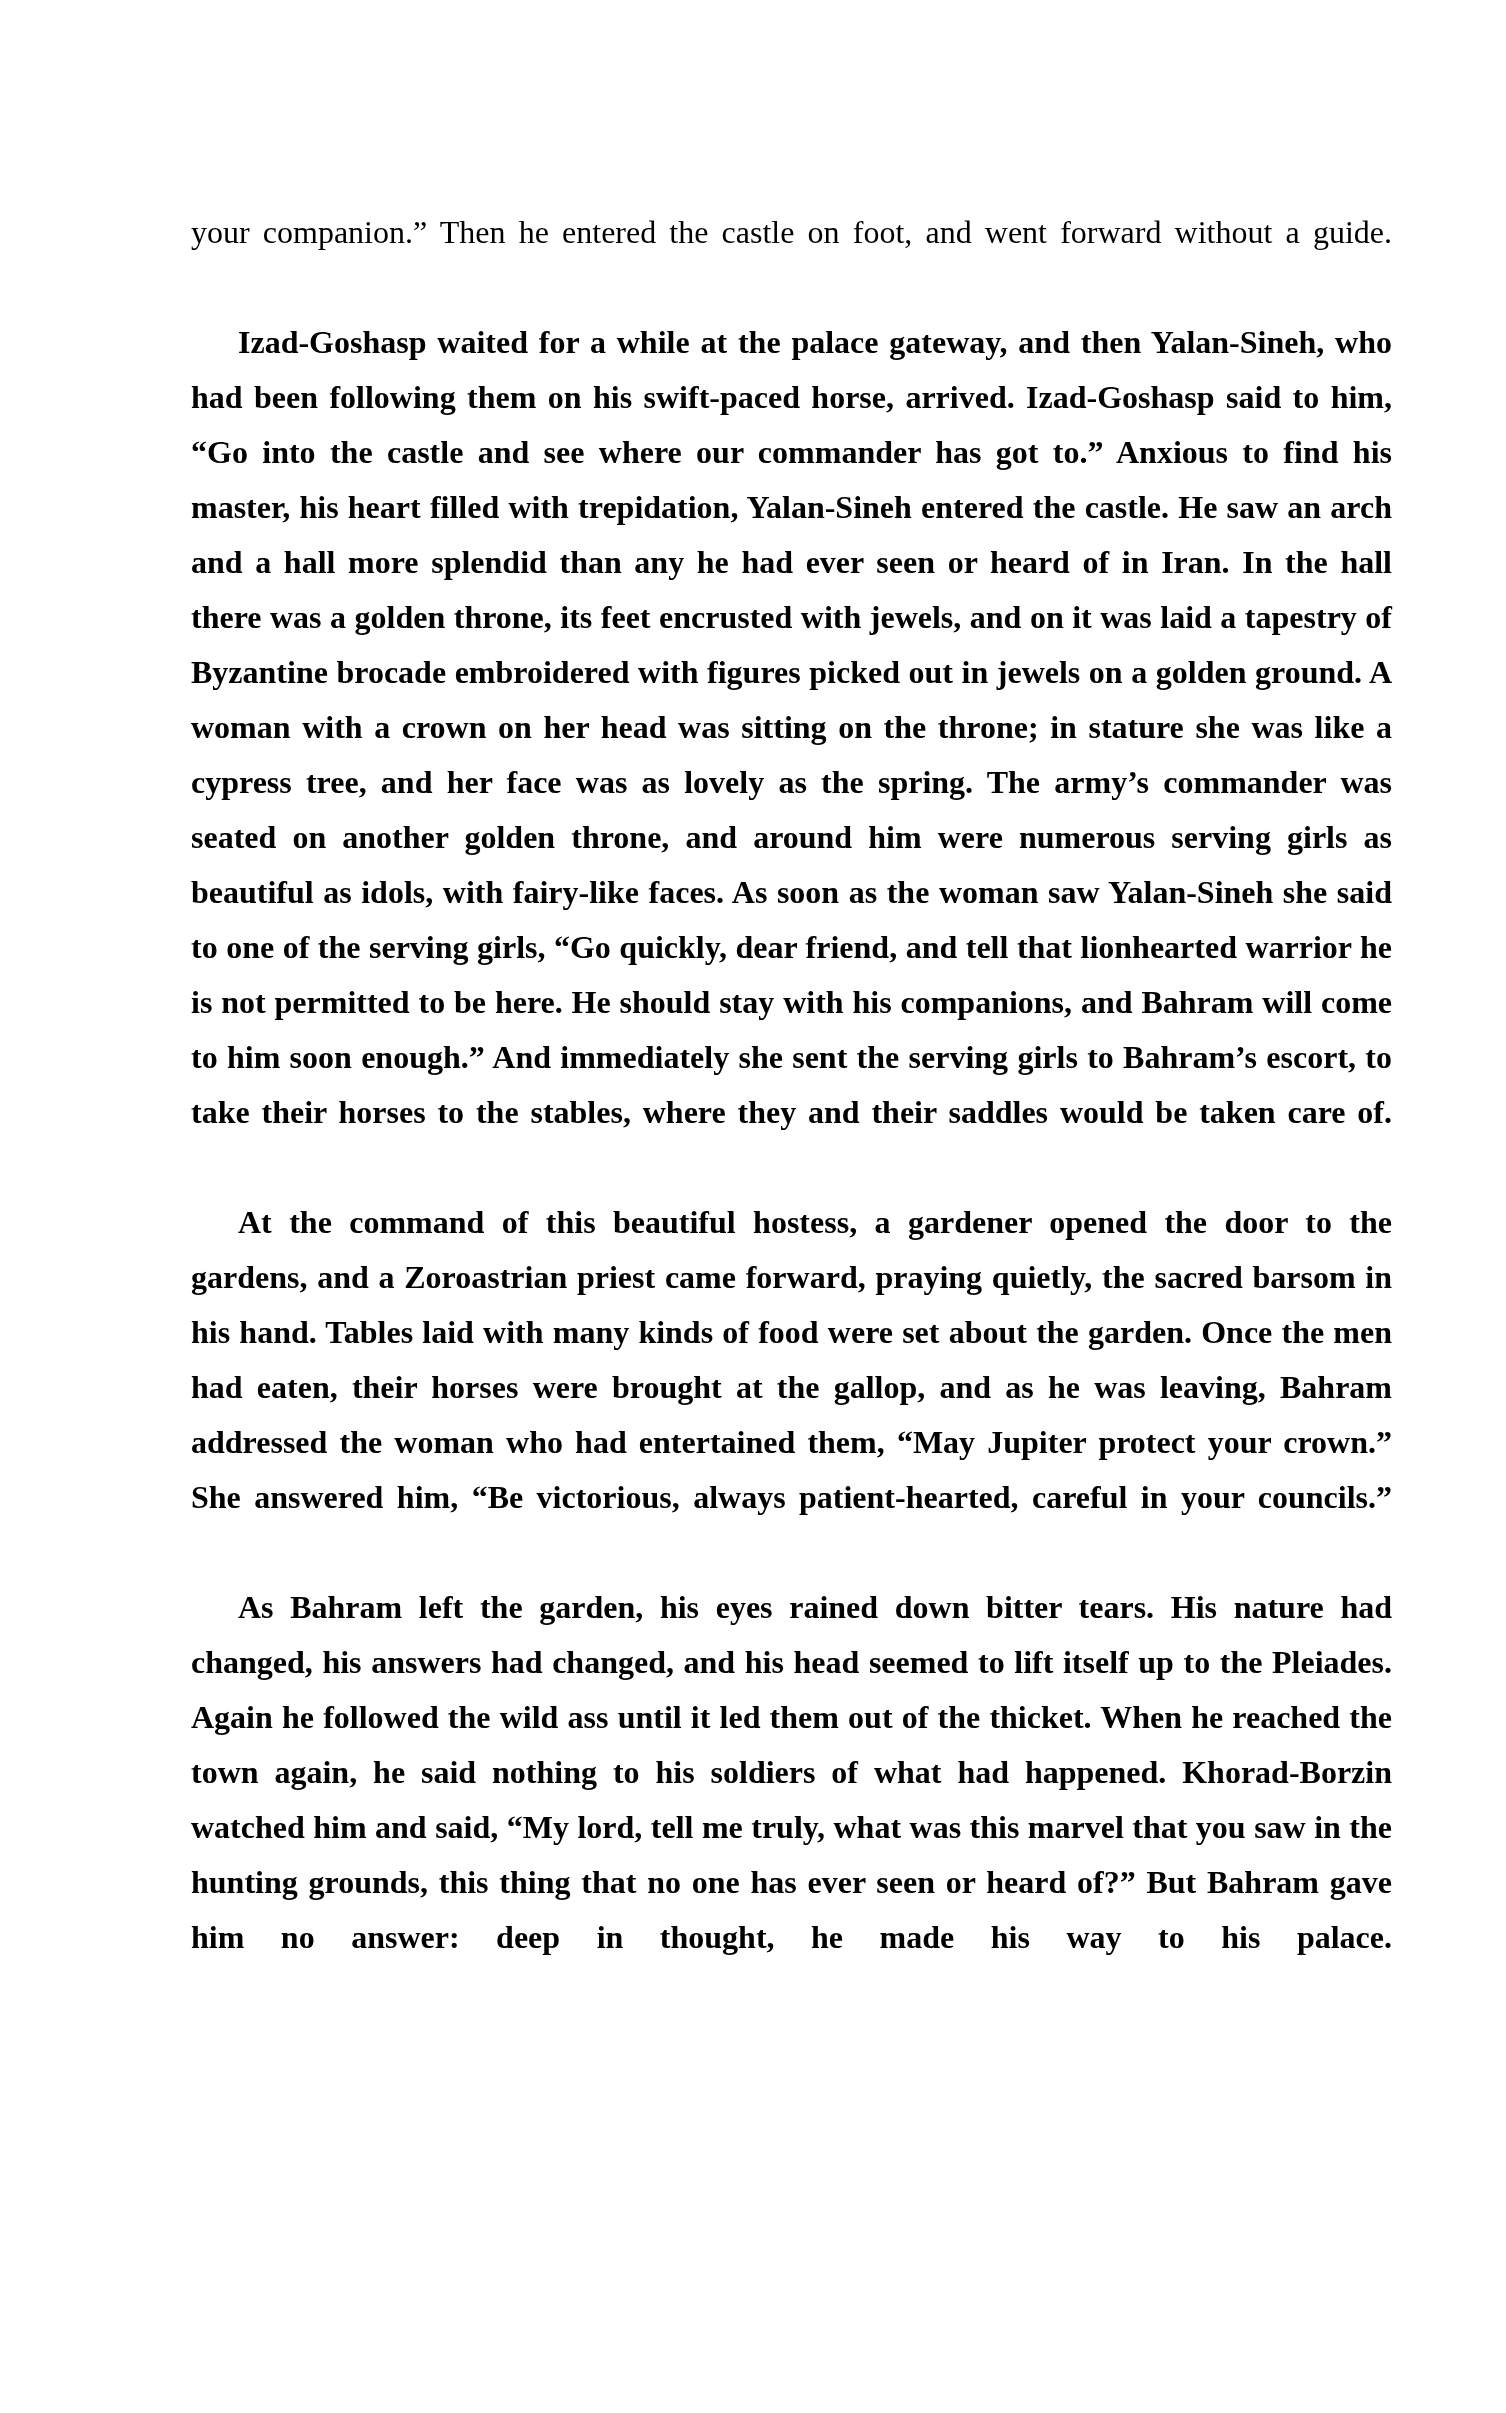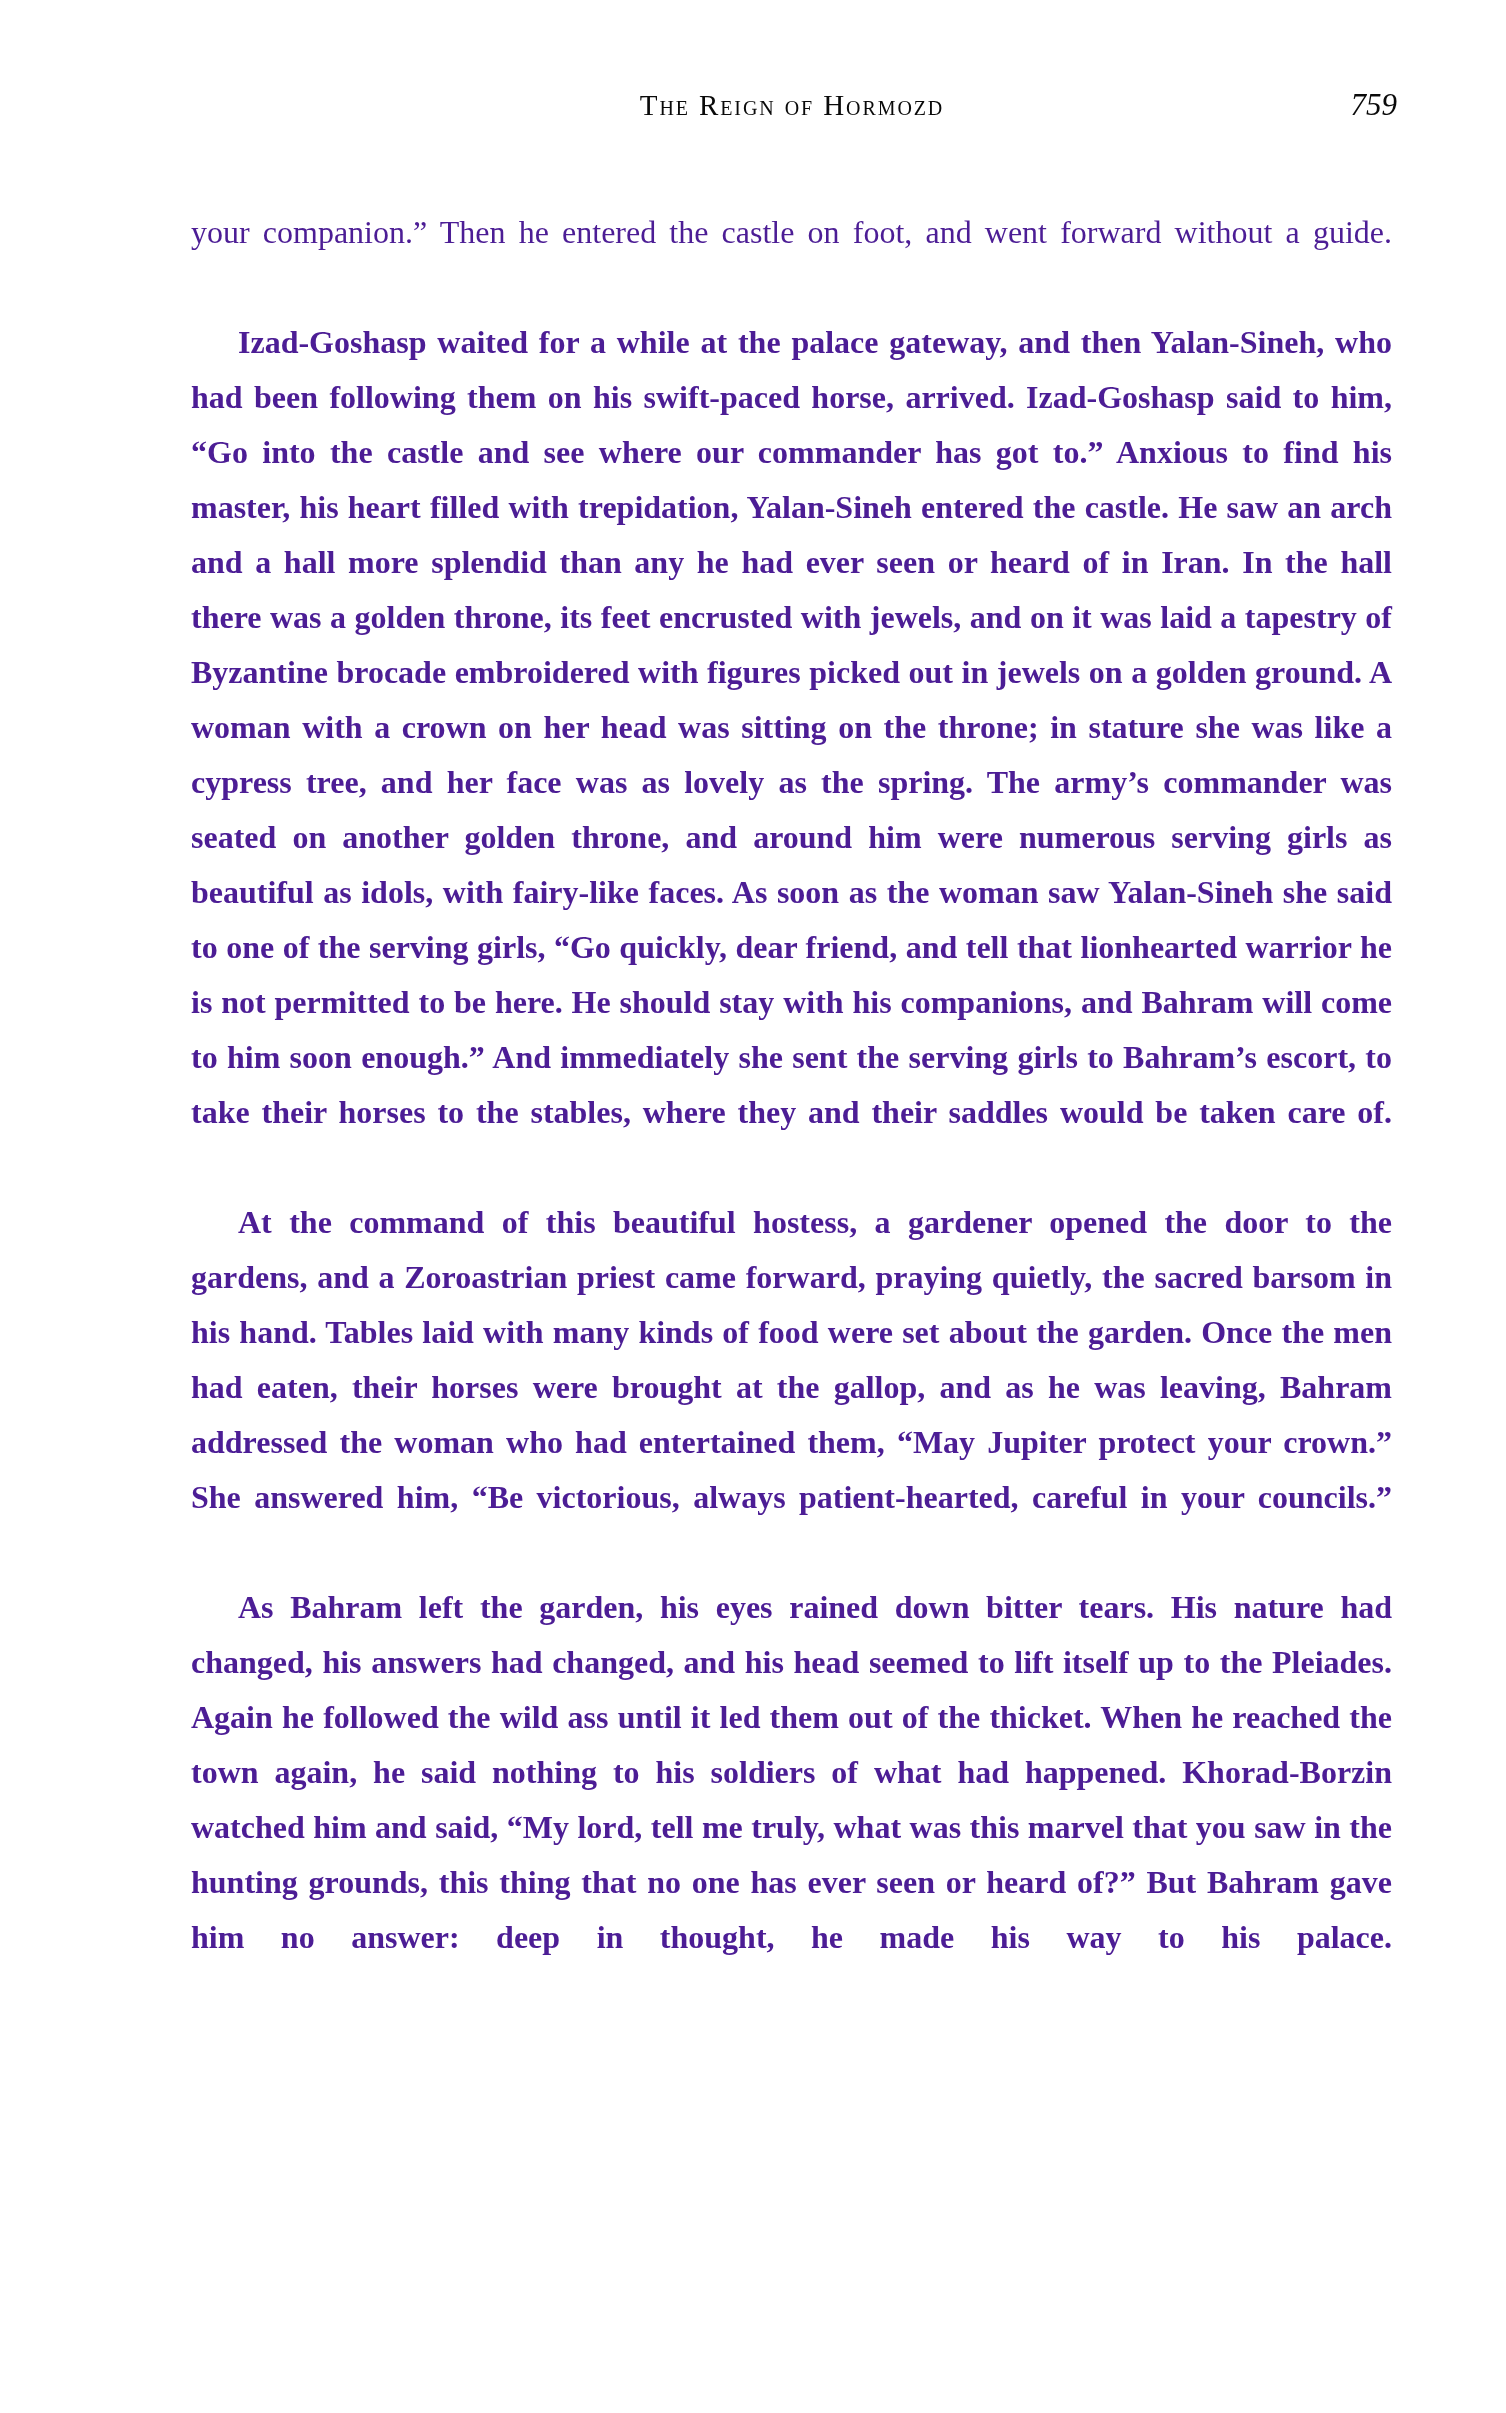--- a/index.html
+++ b/index.html
@@ -64,21 +64,21 @@
     left: 191px;
     width: 1201px;
   }
 
   .para {
     margin: 0;
     font-size: 32px;
     line-height: 55px;
     text-align: justify;
     text-justify: inter-word;
-    color: #4c1d95;
+    color: #000000;
     word-spacing: 0.4px;
     -webkit-font-smoothing: antialiased;
   }
 
   .para.indent {
     text-indent: 47px;
     font-weight: bold;
   }
 
   
@@ -86,24 +86,20 @@
     content: "";
     display: inline-block;
     width: 100%;
   }
 </style>
 </head>
 <body>
 
 <div class="page">
 
-  <div class="running-head">
-    <div class="head-title">The Reign of Hormozd</div>
-    <div class="head-folio">759</div>
-  </div>
 
   <div class="textblock">
     <p class="para" id="p0">your companion.” Then he entered the castle on foot, and went forward without a guide.</p>
     <p class="para indent" id="p1">Izad-Goshasp waited for a while at the palace gateway, and then Yalan-Sineh, who had been following them on his swift-paced horse, arrived. Izad-Goshasp said to him, “Go into the castle and see where our commander has got to.” Anxious to find his master, his heart filled with trepidation, Yalan-Sineh entered the castle. He saw an arch and a hall more splendid than any he had ever seen or heard of in Iran. In the hall there was a golden throne, its feet encrusted with jewels, and on it was laid a tapestry of Byzantine brocade embroidered with figures picked out in jewels on a golden ground. A woman with a crown on her head was sitting on the throne; in stature she was like a cypress tree, and her face was as lovely as the spring. The army’s commander was seated on another golden throne, and around him were numerous serving girls as beautiful as idols, with fairy-like faces. As soon as the woman saw Yalan-Sineh she said to one of the serving girls, “Go quickly, dear friend, and tell that lionhearted warrior he is not permitted to be here. He should stay with his companions, and Bahram will come to him soon enough.” And immediately she sent the serving girls to Bahram’s escort, to take their horses to the stables, where they and their saddles would be taken care of.</p>
     <p class="para indent" id="p2">At the command of this beautiful hostess, a gardener opened the door to the gardens, and a Zoroastrian priest came forward, praying quietly, the sacred barsom in his hand. Tables laid with many kinds of food were set about the garden. Once the men had eaten, their horses were brought at the gallop, and as he was leaving, Bahram addressed the woman who had entertained them, “May Jupiter protect your crown.” She answered him, “Be victorious, always patient-hearted, careful in your councils.”</p>
     <p class="para indent" id="p3">As Bahram left the garden, his eyes rained down bitter tears. His nature had changed, his answers had changed, and his head seemed to lift itself up to the Pleiades. Again he followed the wild ass until it led them out of the thicket. When he reached the town again, he said nothing to his soldiers of what had happened. Khorad-Borzin watched him and said, “My lord, tell me truly, what was this marvel that you saw in the hunting grounds, this thing that no one has ever seen or heard of?” But Bahram gave him no answer: deep in thought, he made his way to his palace.</p>
   </div>
 
 </div>
 

